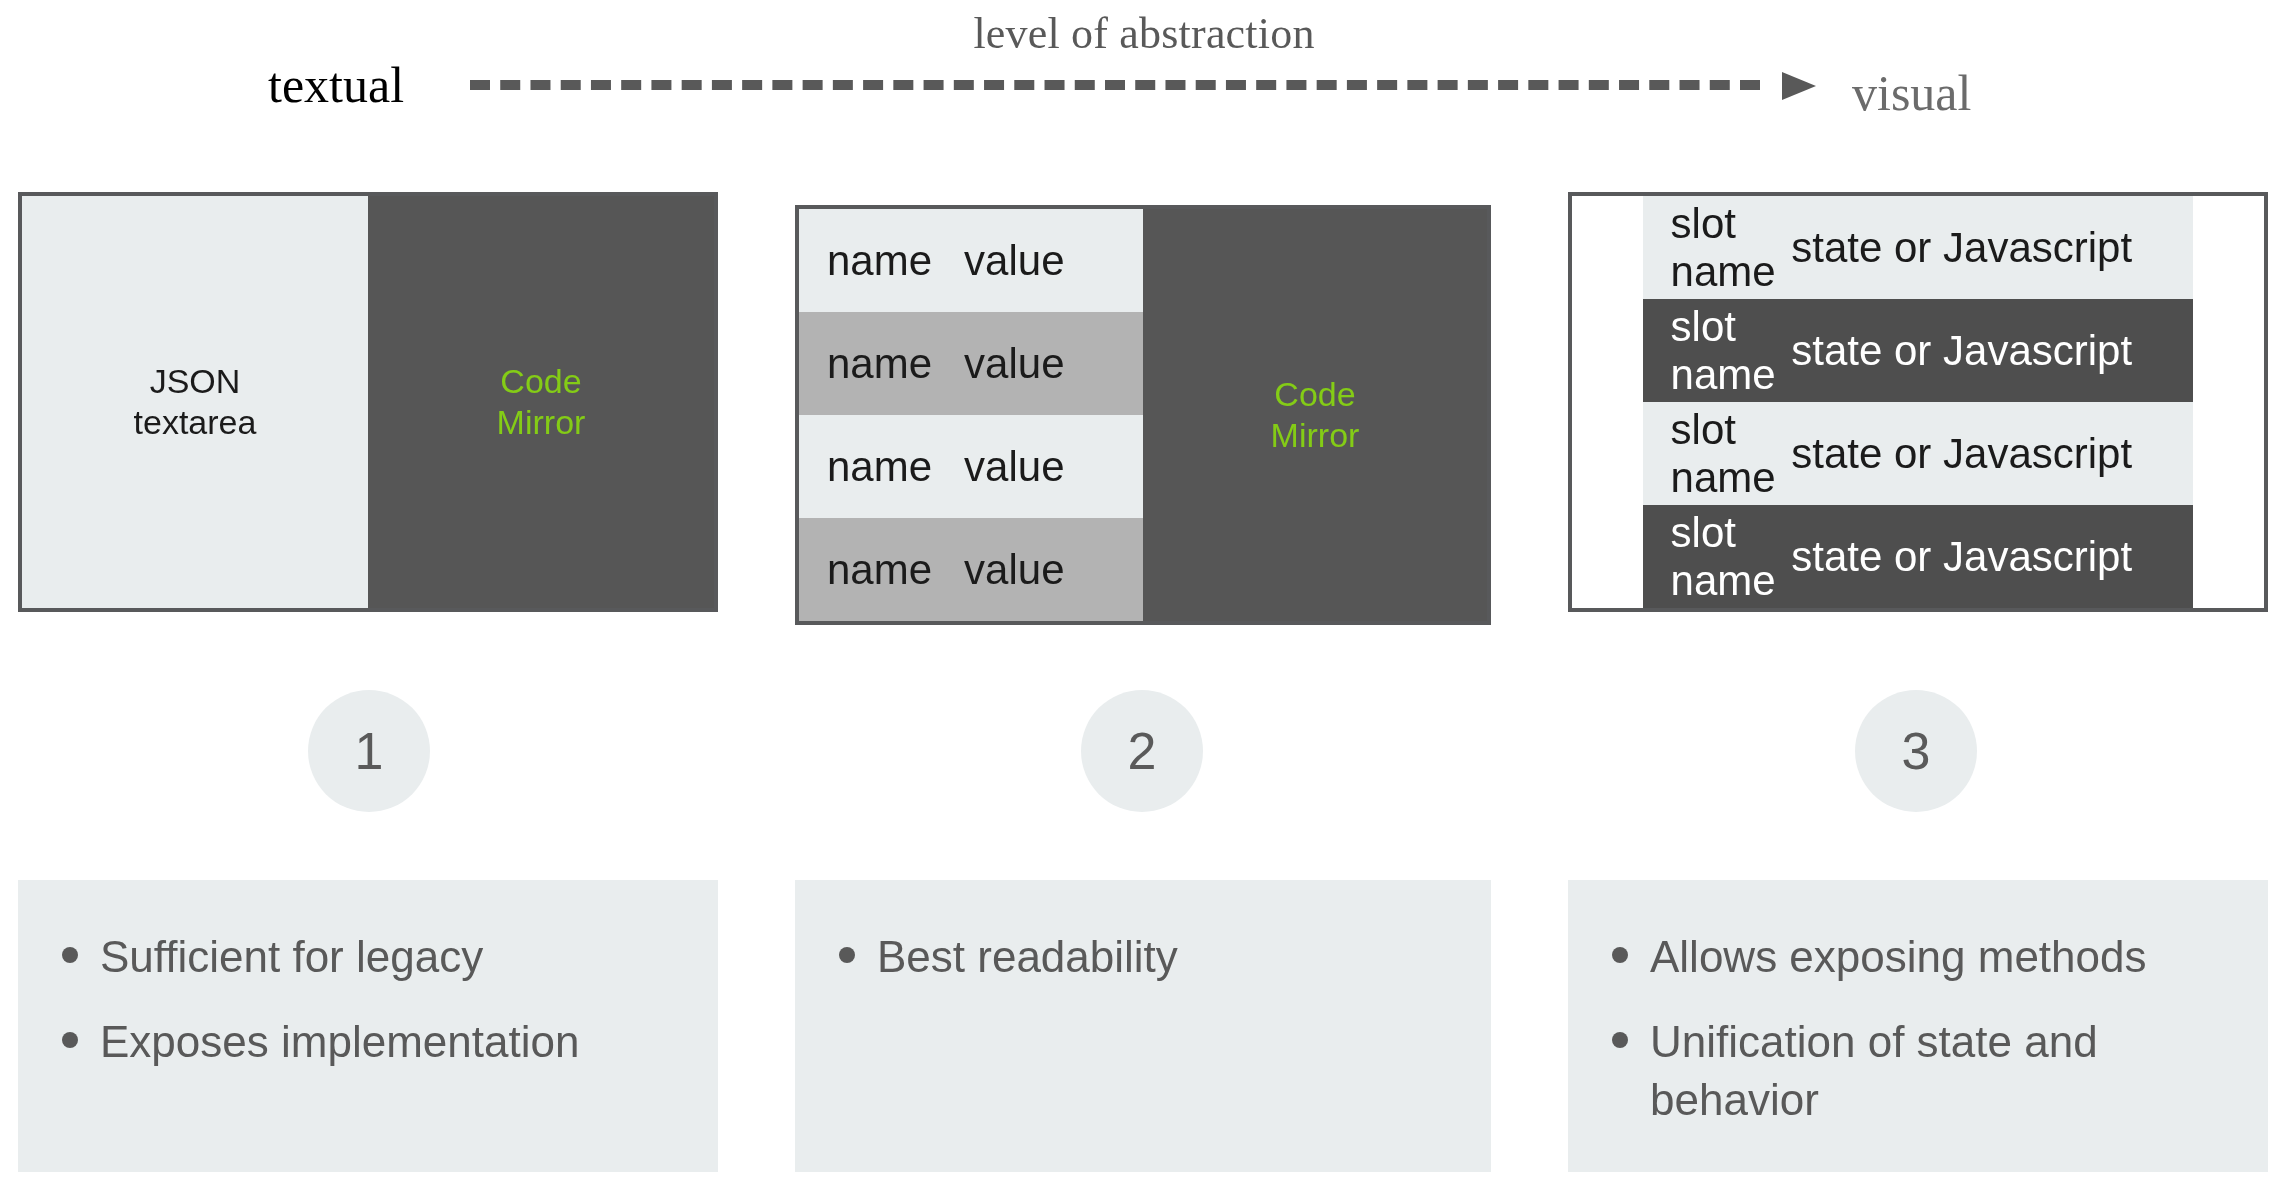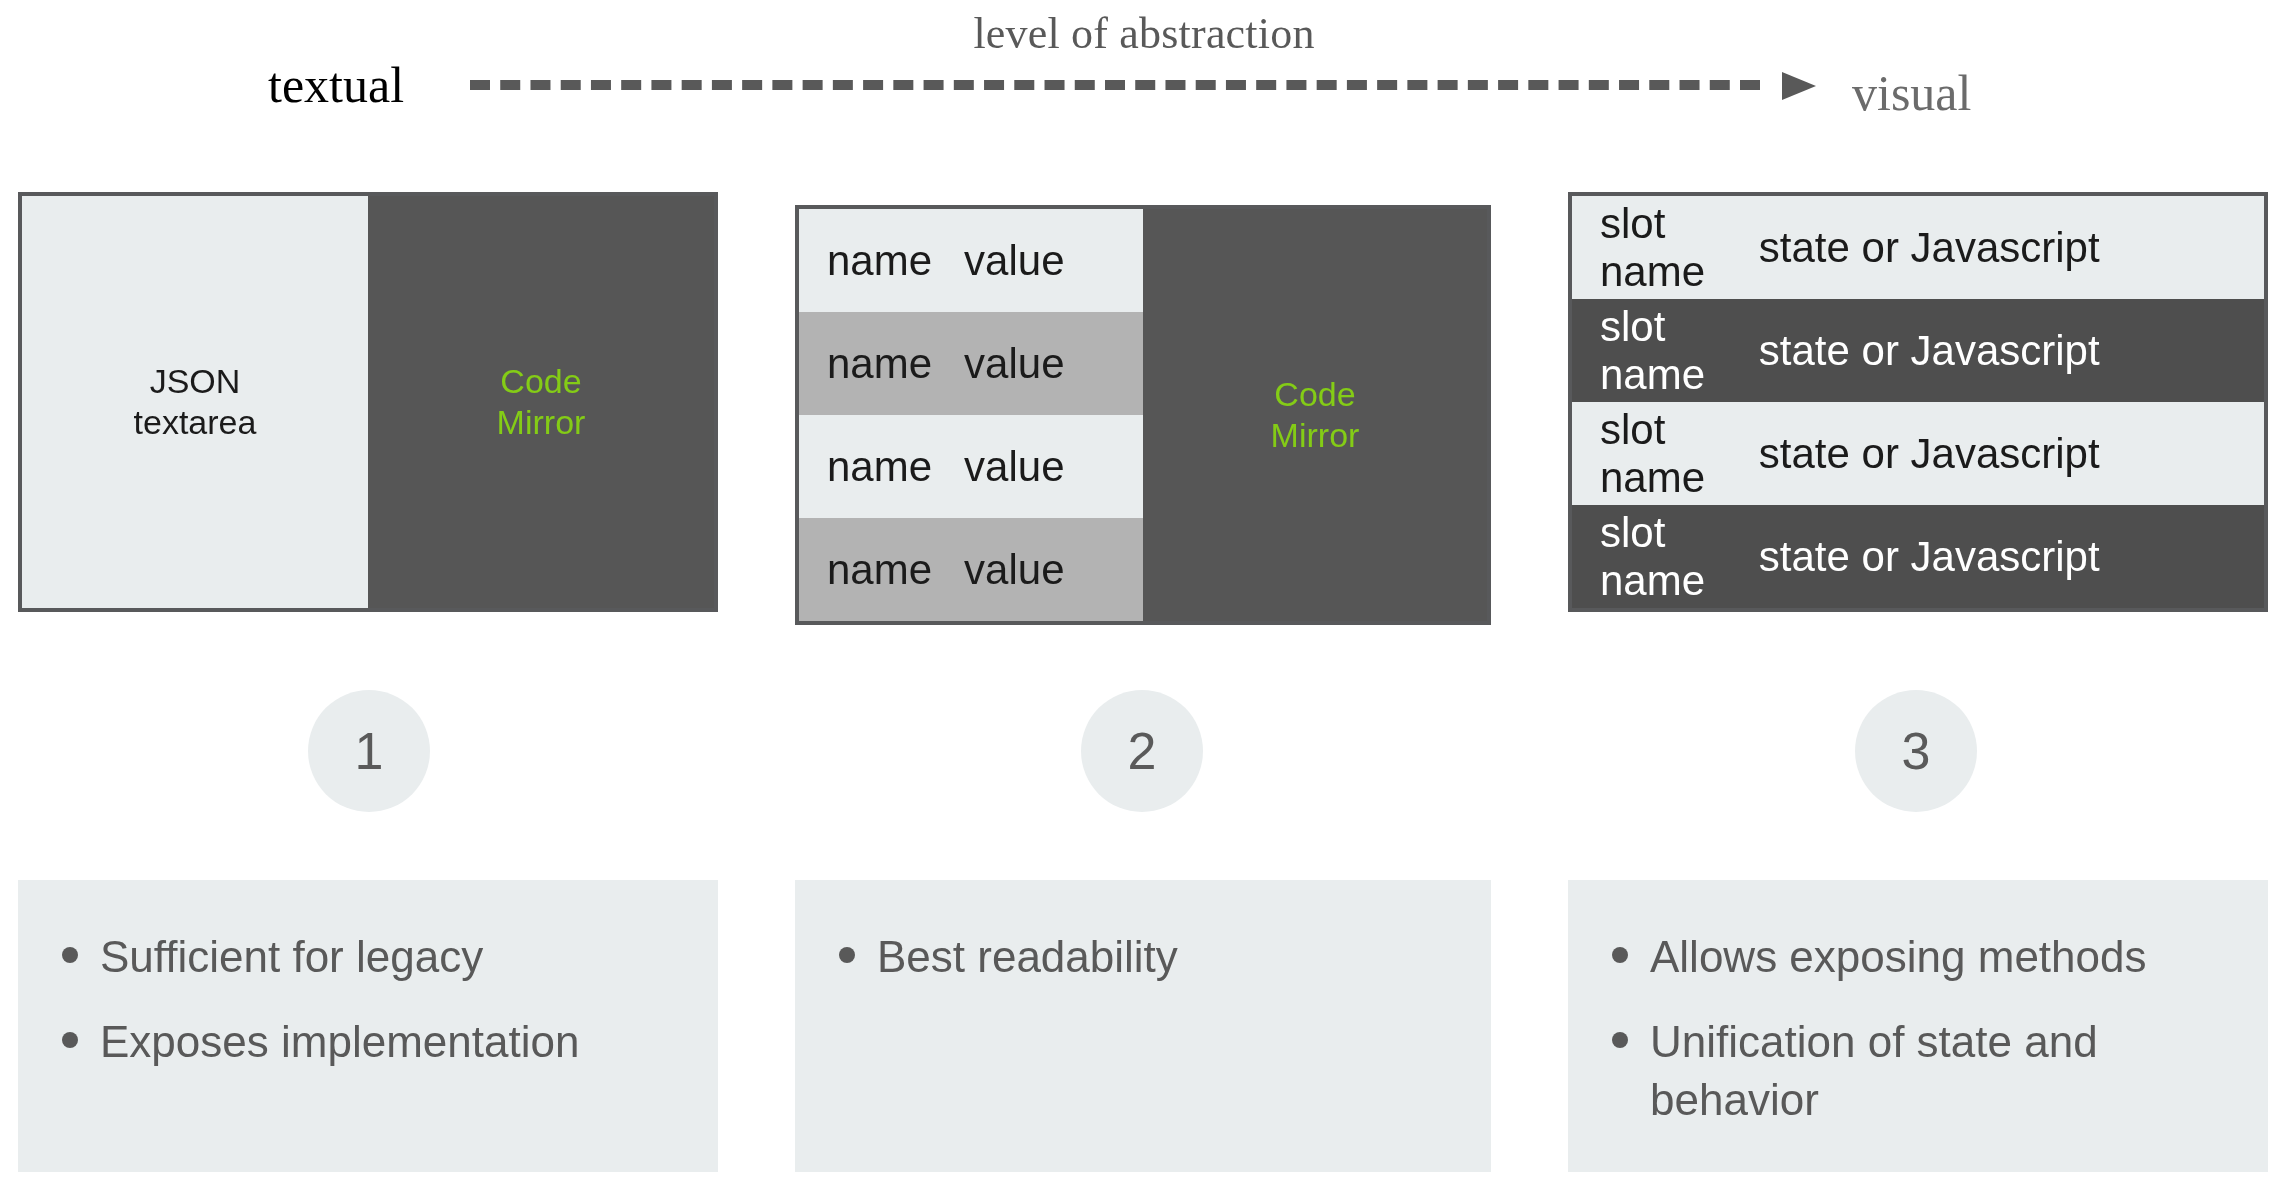--- a/index.html
+++ b/index.html
@@ -105,21 +105,21 @@
     white-space: pre-line;
   }
 
   
   .rows-side {
     width: 50%;
     display: flex;
     flex-direction: column;
     box-sizing: border-box;
   }
-  .full-rows { width: 100%; }
+  .full-rows { width: 100%; align-items: center; }
   .kv-row {
     flex: 1 1 0;
     display: flex;
     align-items: center;
     box-sizing: border-box;
   }
   .row-light { background: #e9edee; color: #1b1b1b; }
   .row-mid   { background: #b3b3b3; color: #1b1b1b; }
   .row-dark  { background: #4e4e4e; color: #ffffff; }
 

